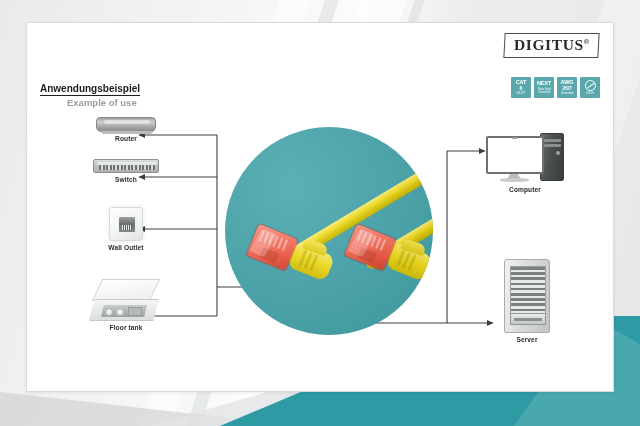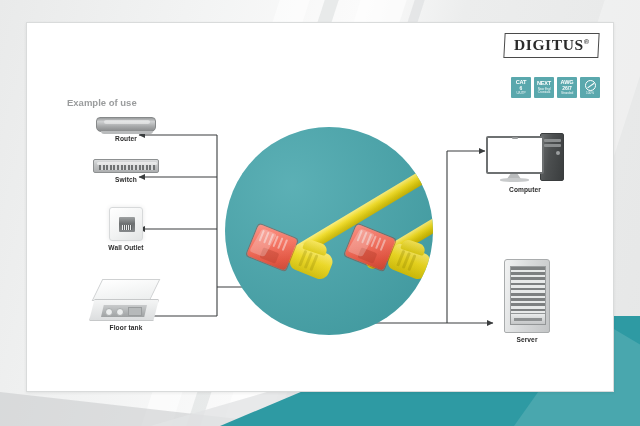--- a/index.html
+++ b/index.html
@@ -312,20 +312,21 @@
   <div id="teal-sweep-2"></div>
 </div>
 
 <div id="sheet">
 
   <div id="logo-box">
     <span id="logo-text">DIGITUS</span><span id="logo-reg">®</span>
   </div>
 
 
+  <div id="title-de">Anwendungsbeispiel</div>
   <div id="title-en">Example of use</div>
 
   <div id="badges">
     <div class="badge">
       <span class="b1">CAT</span>
       <span class="b2">6</span>
       <span class="b3">U/UTP</span>
     </div>
     <div class="badge">
       <span class="b1">NEXT</span>

